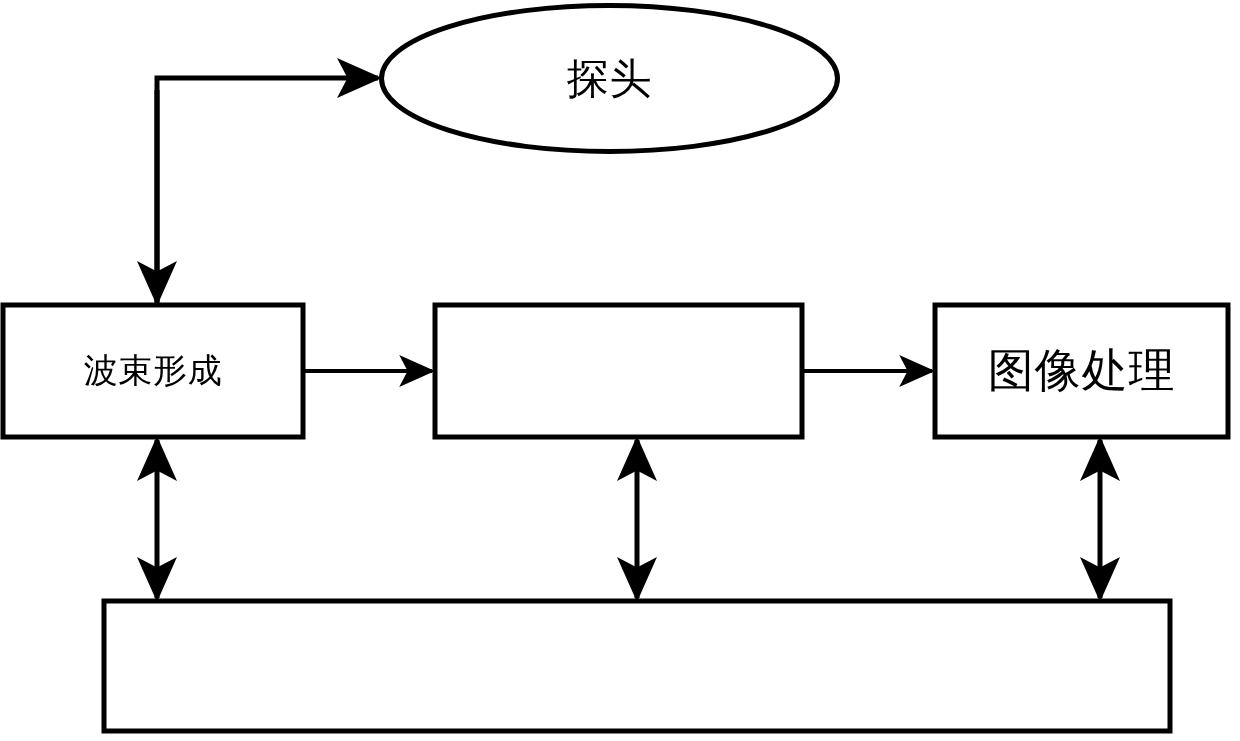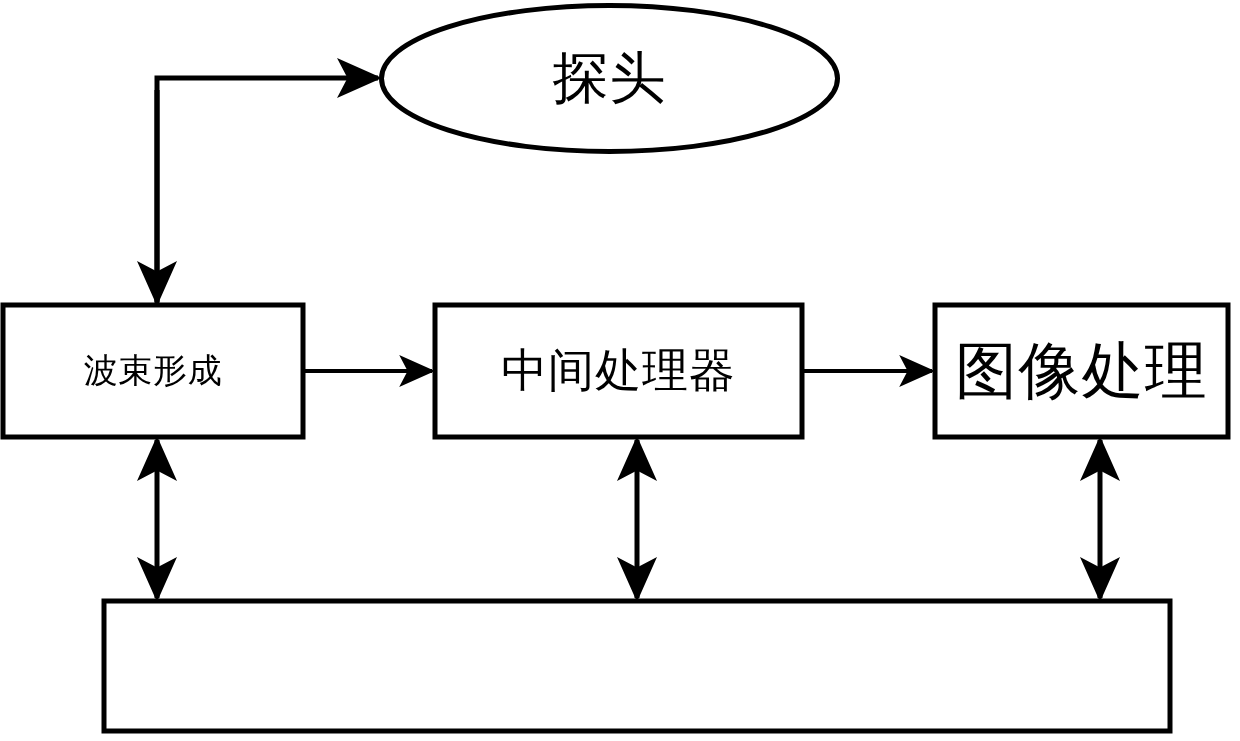--- a/index.html
+++ b/index.html
@@ -41,21 +41,21 @@
   .node-label.serif-cjk {
     font-family: "DejaVu Serif", "Liberation Serif", serif;
   }
 
   
   #label-probe {
     left: 381px;
     top: 5px;
     width: 457px;
     height: 147px;
-    font-size: 56px;
+    font-size: 42px;
   }
   
   #label-beamforming {
     left: 3px;
     top: 305px;
     width: 300px;
     height: 132px;
     font-size: 34px;
   }
   #label-midprocessor {
@@ -63,21 +63,21 @@
     top: 305px;
     width: 367px;
     height: 132px;
     font-size: 46px;
   }
   #label-imageprocessing {
     left: 935px;
     top: 305px;
     width: 293px;
     height: 132px;
-    font-size: 62px;
+    font-size: 46px;
   }
   
   #label-sbc {
     left: 104px;
     top: 601px;
     width: 1066px;
     height: 130px;
     font-size: 46px;
     justify-content: center;
     padding-right: 48px;
@@ -121,18 +121,17 @@
 
     <line x1="637" y1="440" x2="637" y2="598" stroke="#000000" stroke-width="5" marker-start="url(#arrowhead-start)" marker-end="url(#arrowhead)"></line>
 
     <line x1="1100" y1="440" x2="1100" y2="598" stroke="#000000" stroke-width="5" marker-start="url(#arrowhead-start)" marker-end="url(#arrowhead)"></line>
   </svg>
 
   <div class="node-label serif-cjk" id="label-probe">探头</div>
 
   <div class="node-label serif-cjk" id="label-beamforming">波束形成</div>
 
-  <div class="node-label serif-cjk" id="label-midprocessor">中间处理器</div>
 
   <div class="node-label serif-cjk" id="label-imageprocessing">图像处理</div>
 
 
 </div>
 
 </body></html>

